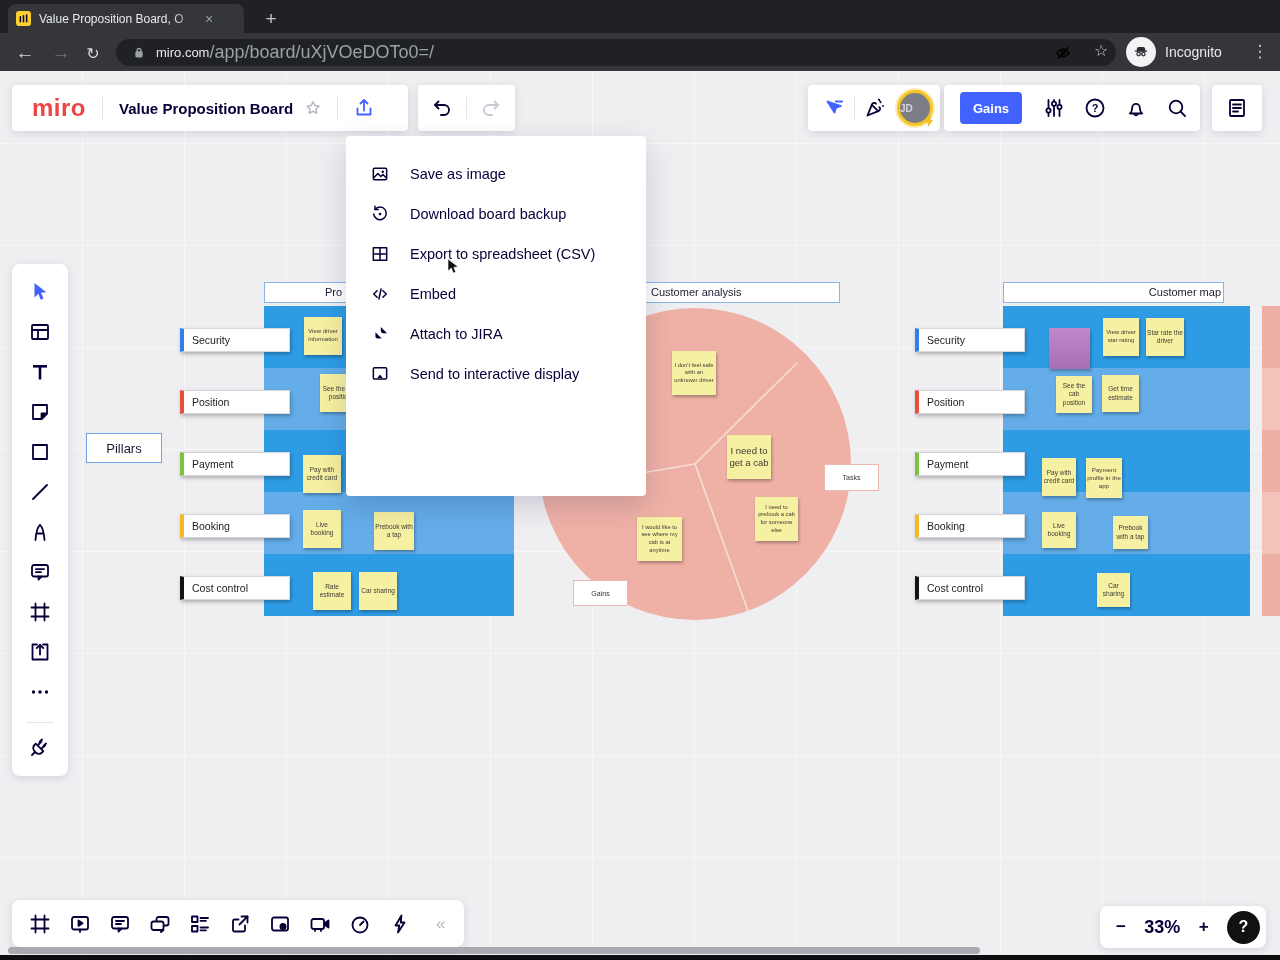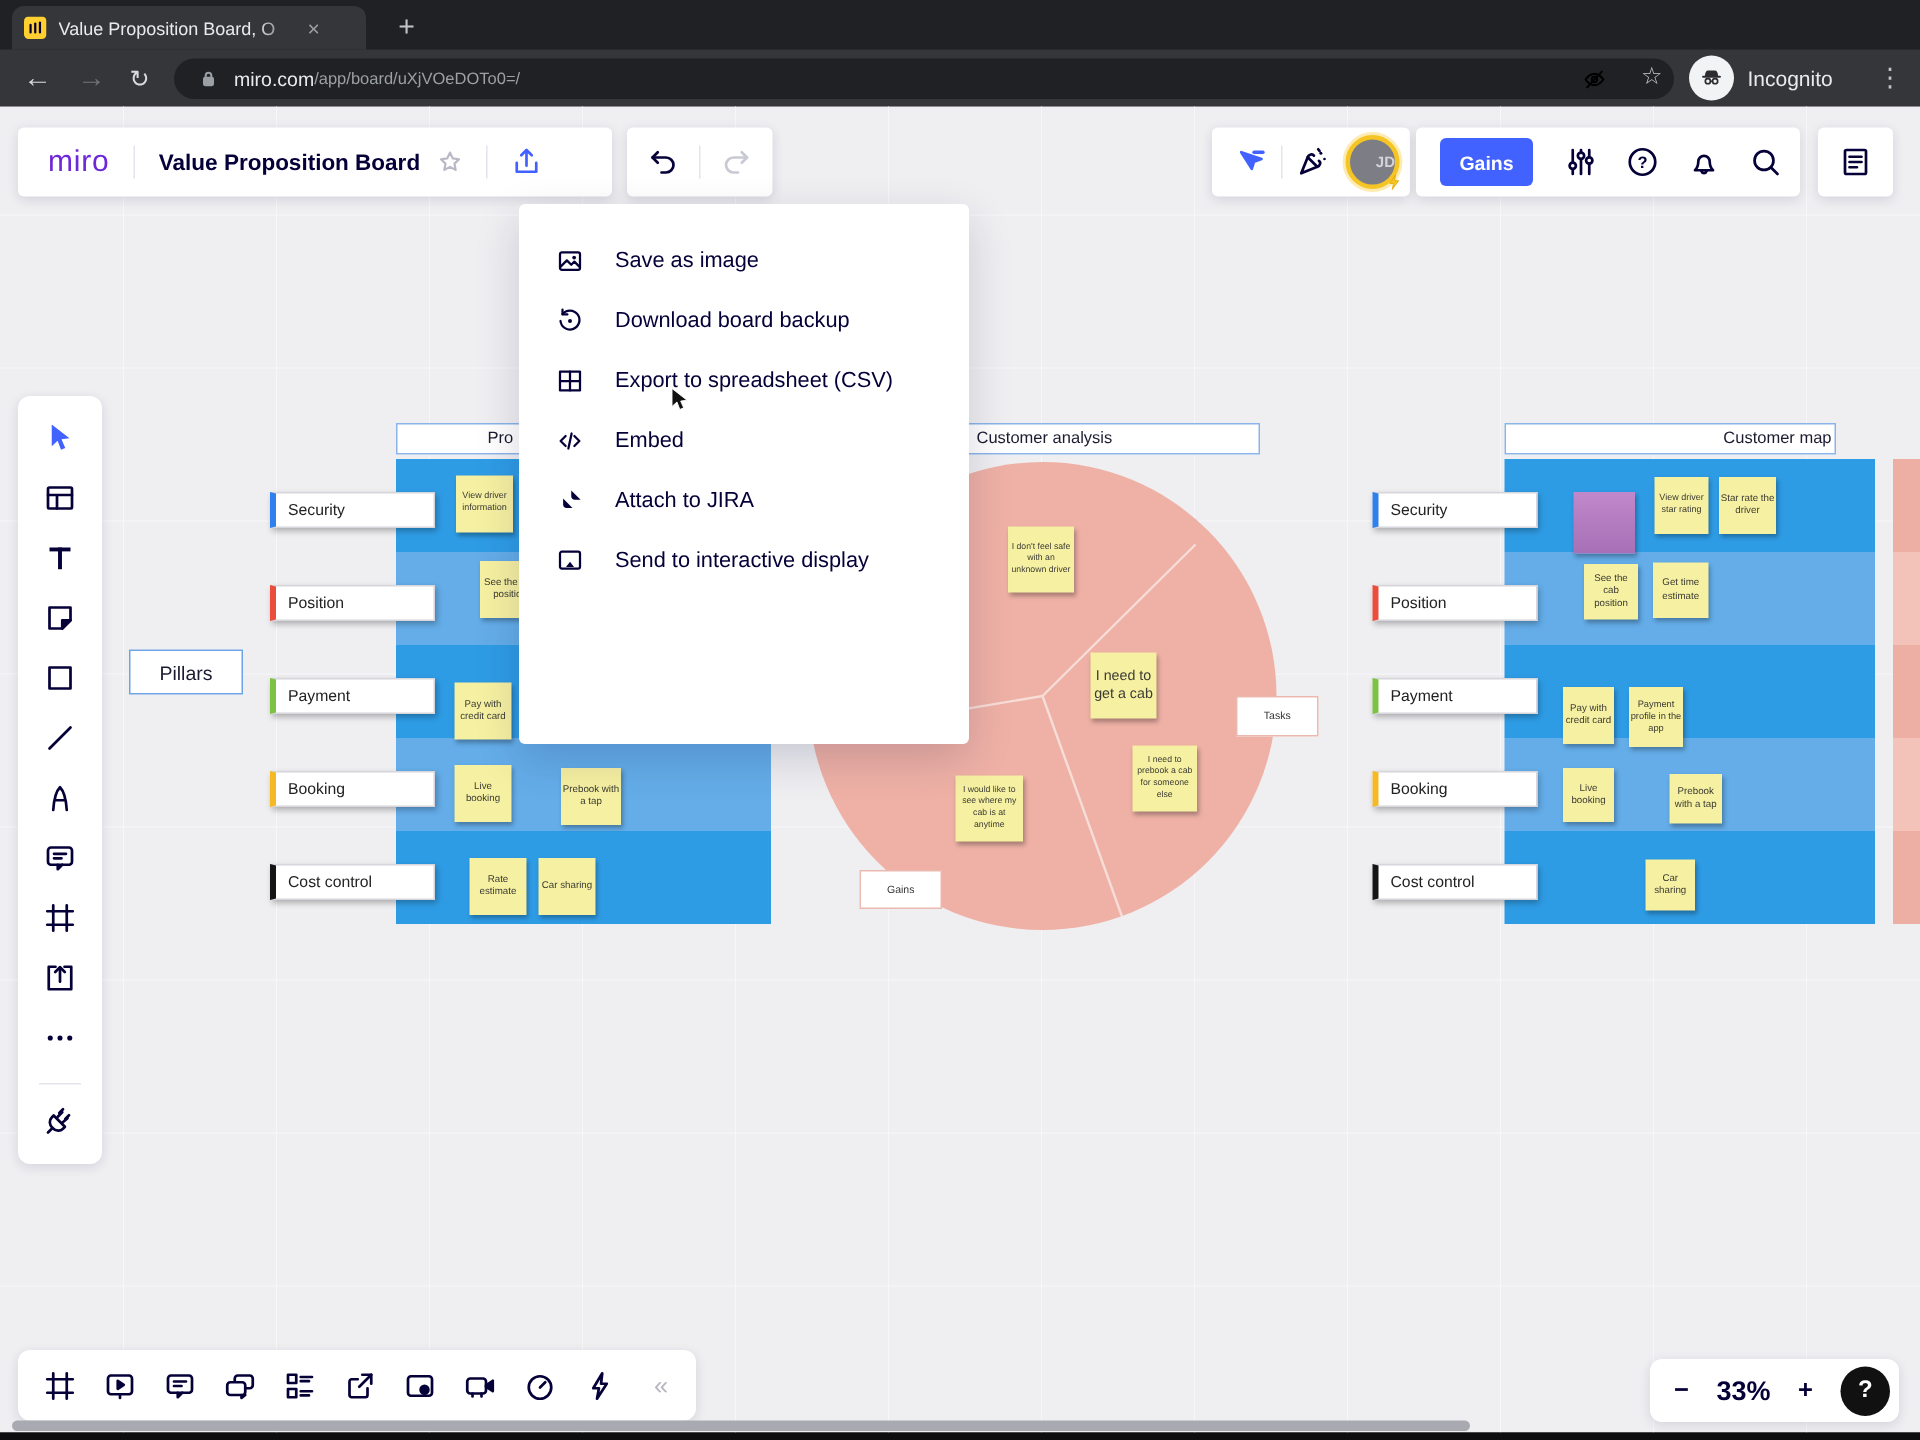--- a/index.html
+++ b/index.html
@@ -11,44 +11,44 @@
   .tab{left:8px;top:4px;width:236px;height:29px;background:#35363a;border-radius:8px 8px 0 0;display:flex;align-items:center;padding:0 8px;box-sizing:border-box;}
   .tab-title{color:#e8eaed;font-size:12px;margin-left:8px;white-space:nowrap;overflow:hidden;width:160px;position:relative;}
   .tab-fade{position:absolute;right:0;top:0;width:28px;height:100%;background:linear-gradient(90deg,rgba(53,54,58,0),#35363a);}
   .tab-close{color:#9aa0a6;font-size:14px;margin-left:6px;cursor:default;}
   .new-tab{left:258px;top:6px;color:#c0c3c7;font-size:19px;width:26px;height:26px;display:flex;align-items:center;justify-content:center;}
   .chrome-bar{left:0;top:33px;width:1280px;height:38px;background:#35363a;}
   .nav-glyph{color:#d8dadd;font-size:19px;top:40px;width:26px;height:26px;display:flex;align-items:center;justify-content:center;}
   .nav-dim{color:#71757a;}
   .url-pill{left:116px;top:39px;width:1000px;height:27px;background:#202124;border-radius:14px;display:flex;align-items:center;padding-left:14px;box-sizing:border-box;}
   .url-domain{color:#e8eaed;font-size:13px;}
-  .url-path{color:#9aa0a6;font-size:11px;}
+  .url-path{color:#9aa0a6;font-size:18px;}
   .pill-icon{width:18px;height:18px;display:inline-flex;}
   .incog-chip{left:1126px;top:37px;height:30px;display:flex;align-items:center;}
   .incog-circle{width:30px;height:30px;border-radius:50%;background:#f1f3f4;display:flex;align-items:center;justify-content:center;}
   .incog-label{color:#e8eaed;font-size:14px;margin-left:9px;}
   .kebab{left:1248px;top:39px;color:#c0c3c7;font-size:17px;width:24px;height:24px;display:flex;align-items:center;justify-content:center;}
 
   
   .canvas{left:0;top:71px;width:1280px;height:884px;background-color:#efeff2;
     background-image:linear-gradient(#f7f7f9 1px,transparent 1px),linear-gradient(90deg,#f7f7f9 1px,transparent 1px);
     background-size:102px 102px;background-position:-20px -30px;}
   .card{background:#fff;border-radius:4px;box-shadow:0 2px 8px rgba(5,0,56,.12);z-index:40;}
   .hrow{display:flex;align-items:center;height:100%;}
-  .miro-logo{font-size:20px;font-weight:normal;color:#6d28d9;letter-spacing:.5px;margin:0 16px 0 20px;}
+  .miro-logo{font-size:24px;font-weight:bold;color:#ef4444;letter-spacing:.5px;margin:0 16px 0 20px;}
   .vdiv{width:1px;height:22px;background:#e4e4ec;}
   .board-title{font-size:15px;font-weight:bold;color:#050038;margin:0 10px 0 16px;}
   .icon24{width:24px;height:24px;display:inline-flex;color:#050038;flex:0 0 auto;}
   .icon24 svg{width:100%;height:100%;}
   .icon20{width:20px;height:20px;display:inline-flex;color:#050038;}
   .icon20 svg{width:100%;height:100%;}
   .blue{color:#4262ff;}
   .gray-ic{color:#b9b9c6;}
   .share-btn{background:#4262ff;color:#fff;font-size:13px;font-weight:bold;border:none;border-radius:4px;width:62px;height:32px;display:flex;align-items:center;justify-content:center;}
-  .avatar{width:30px;height:30px;border-radius:50%;background:#7d7d85;border:3px solid #f5c525;color:#d4d4da;font-size:10px;font-weight:bold;display:flex;align-items:center;justify-content:flex-end;position:relative;box-shadow:0 0 0 2px rgba(245,197,37,.35);}
+  .avatar{width:30px;height:30px;border-radius:50%;background:#7d7d85;border:3px solid #f5c525;color:#d4d4da;font-size:10px;font-weight:bold;display:flex;align-items:center;justify-content:flex-start;position:relative;box-shadow:0 0 0 2px rgba(245,197,37,.35);}
   .avatar .bolt{position:absolute;right:-6px;bottom:-5px;width:13px;height:13px;}
 
   
   .menu{left:346px;top:136px;width:300px;height:360px;background:#fff;border-radius:4px;box-shadow:0 10px 30px rgba(5,0,56,.16);z-index:50;padding-top:18px;box-sizing:border-box;}
   .menu-item{display:flex;align-items:center;height:40px;padding-left:24px;color:#050038;font-size:14.5px;}
   .menu-item .icon20{margin-right:20px;}
   .menu-item.hl{color:#6b83f7;}
   .menu-item.hl .icon20{color:#4262ff;}
   .mouse-cursor{left:446px;top:258px;width:15px;height:17px;z-index:60;}
 

